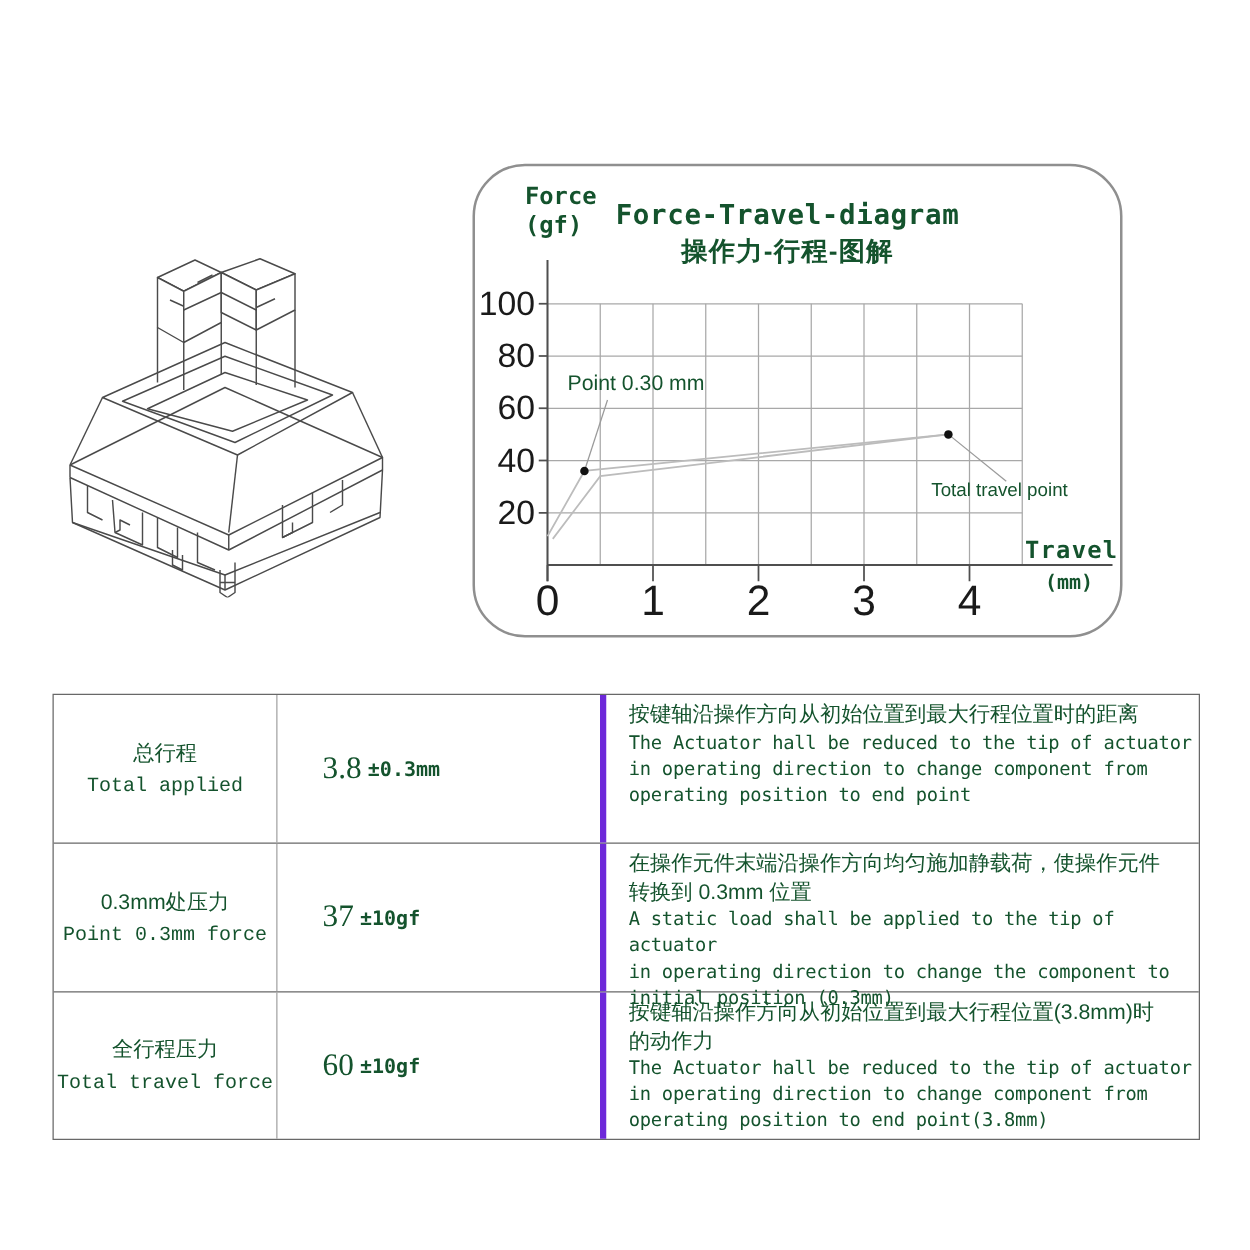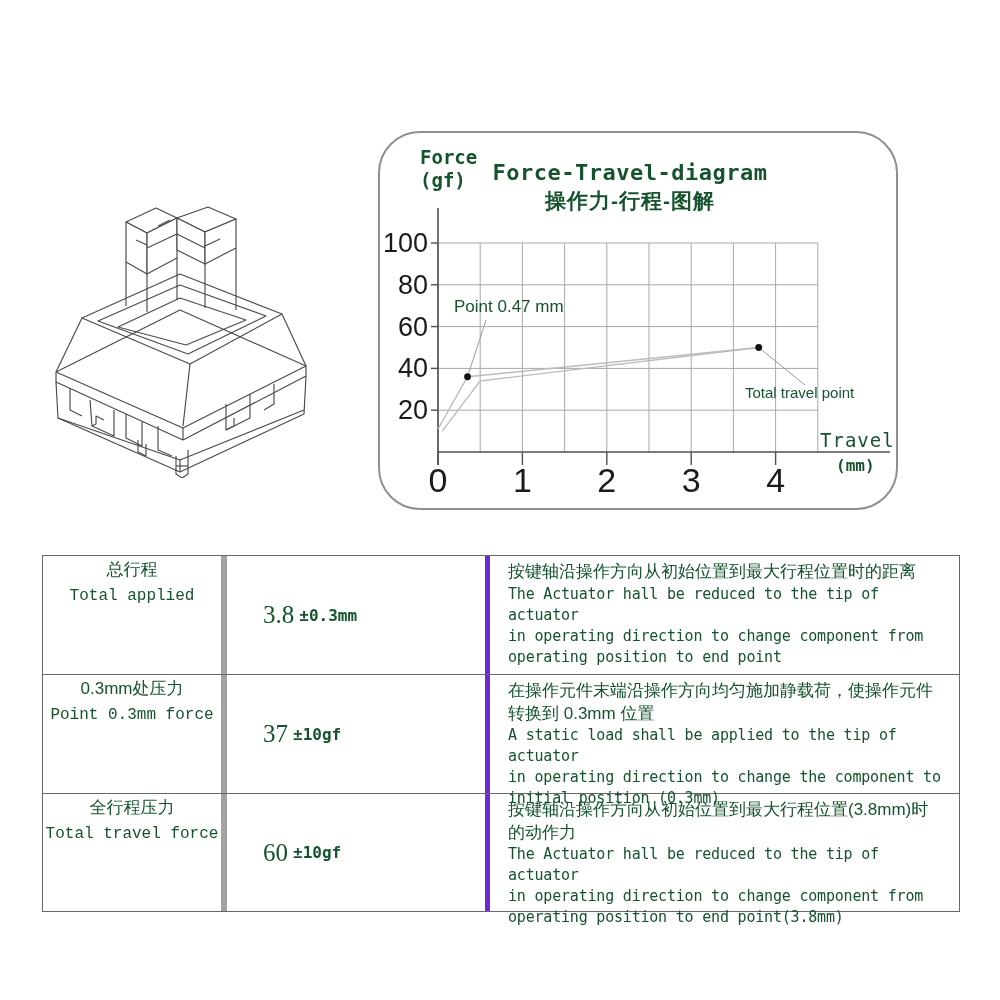--- a/index.html
+++ b/index.html
@@ -13,33 +13,33 @@
   .force-label{left:420px;top:146px;font-family:"DejaVu Sans Mono",monospace;
                font-size:19px;line-height:23px;white-space:pre-line;font-weight:600;}
   .chart-title{left:460px;top:160px;width:340px;text-align:center;
                font-family:"DejaVu Sans Mono",monospace;font-size:22px;font-weight:600;
                letter-spacing:.5px;}
   .chart-subtitle{left:460px;top:187px;width:340px;text-align:center;
                   font-size:21px;font-weight:700;letter-spacing:1px;}
   .point-label{left:454px;top:297px;font-size:17px;white-space:nowrap;}
   .total-label{left:745px;top:384px;font-size:15px;white-space:nowrap;}
   .travel-label{left:820px;top:429px;font-family:"DejaVu Sans Mono",monospace;
-                font-size:19px;font-weight:400;letter-spacing:1px;}
+                font-size:19px;font-weight:700;letter-spacing:1px;}
   .travel-unit{left:836px;top:456px;font-family:"DejaVu Sans Mono",monospace;
                font-size:16px;font-weight:600;}
   #chart-svg{left:378px;top:130px;}
 
   
   .spec-table{left:42px;top:555px;width:916px;border:1px solid #686868;
               border-bottom:1px solid #686868;}
   .trow{display:flex;border-bottom:1px solid #686868;}
   .trow:last-child{border-bottom:none;}
   .r1,.r2{height:118px;} .r3{height:117px;}
-  .c1{width:178px;border-right:6px solid #a3a3a3;display:flex;flex-direction:column;
-      justify-content:flex-start;align-items:center;text-align:center;}
+  .c1{width:178px;border-right:1px solid #a3a3a3;display:flex;flex-direction:column;
+      justify-content:center;align-items:center;text-align:center;}
   .c1 .cn{font-size:17px;line-height:27px;}
   .c1 .en{font-family:"Liberation Mono",monospace;font-size:16px;line-height:26px;}
   .c2{width:263px;border-right:5px solid #6d28d9;display:flex;align-items:center;
       padding-left:36px;box-sizing:border-box;}
   .c2 .val{font-family:"Liberation Serif",serif;font-size:25px;}
   .c2 .tol{font-family:"DejaVu Sans Mono",monospace;font-size:16px;font-weight:700;
            margin-left:5px;}
   .c3{flex:1;padding:5px 4px 0 18px;box-sizing:border-box;}
   .c3 .cn{font-size:17px;line-height:22.5px;white-space:pre-line;}
   .c3 .en{font-family:"DejaVu Sans Mono",monospace;font-size:15px;line-height:21px;
@@ -149,21 +149,21 @@
       <text x="144.4" y="362" text-anchor="middle" font-family="&quot;Liberation Sans&quot;,sans-serif" font-size="34" font-weight="500" fill="#1a1a1a">1</text>
       <text x="228.8" y="362" text-anchor="middle" font-family="&quot;Liberation Sans&quot;,sans-serif" font-size="34" font-weight="500" fill="#1a1a1a">2</text>
       <text x="313.20000000000005" y="362" text-anchor="middle" font-family="&quot;Liberation Sans&quot;,sans-serif" font-size="34" font-weight="500" fill="#1a1a1a">3</text>
       <text x="397.6" y="362" text-anchor="middle" font-family="&quot;Liberation Sans&quot;,sans-serif" font-size="34" font-weight="500" fill="#1a1a1a">4</text>
       <text x="50" y="289.2" text-anchor="end" font-family="&quot;Liberation Sans&quot;,sans-serif" font-size="27" font-weight="500" fill="#1a1a1a">20</text>
       <text x="50" y="247.4" text-anchor="end" font-family="&quot;Liberation Sans&quot;,sans-serif" font-size="27" font-weight="500" fill="#1a1a1a">40</text>
       <text x="50" y="205.60000000000002" text-anchor="end" font-family="&quot;Liberation Sans&quot;,sans-serif" font-size="27" font-weight="500" fill="#1a1a1a">60</text>
       <text x="50" y="163.8" text-anchor="end" font-family="&quot;Liberation Sans&quot;,sans-serif" font-size="27" font-weight="500" fill="#1a1a1a">80</text>
       <text x="50" y="122" text-anchor="end" font-family="&quot;Liberation Sans&quot;,sans-serif" font-size="27" font-weight="500" fill="#1a1a1a">100</text>
     </svg>
-  <div class="abs point-label">Point 0.47 mm</div>
+  <div class="abs point-label">Point 0.30 mm</div>
   <div class="abs total-label">Total travel point</div>
   <div class="abs travel-label">Travel</div>
   <div class="abs travel-unit">(mm)</div>
 
   <div class="abs spec-table">
 
     <div class="trow r1">
       <div class="c1">
         <div class="cn">总行程</div>
         <div class="en">Total applied</div>

